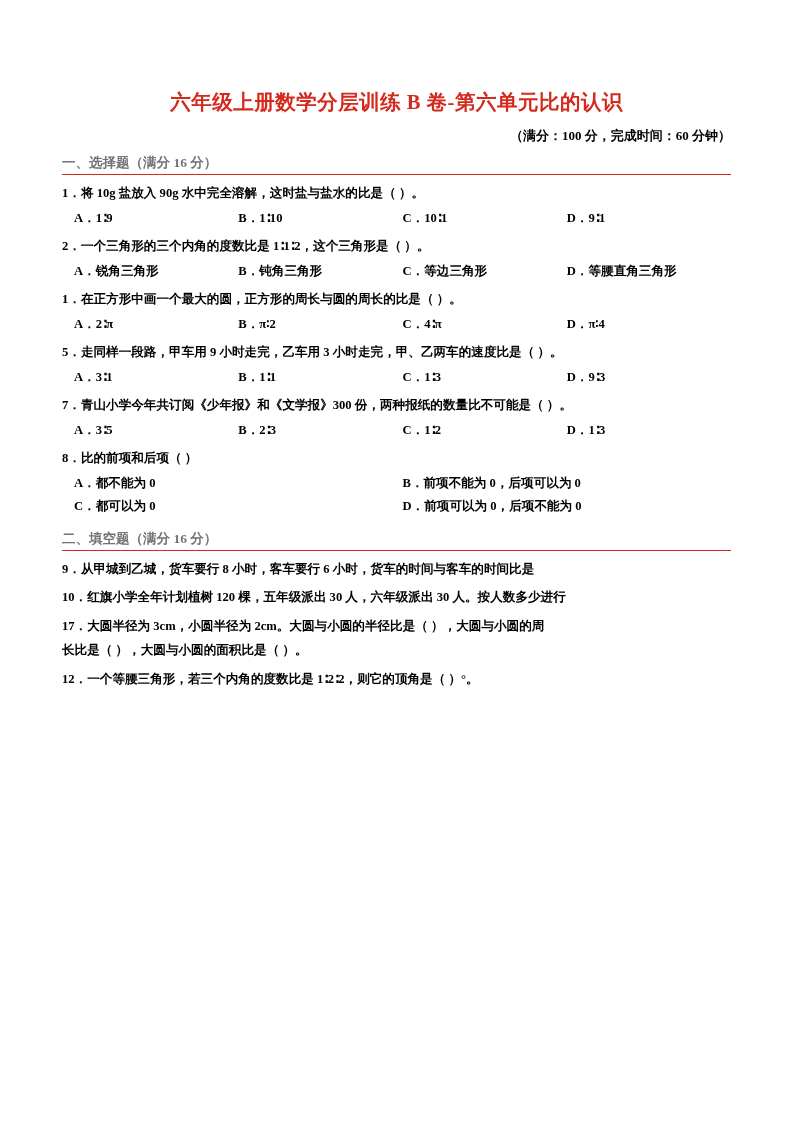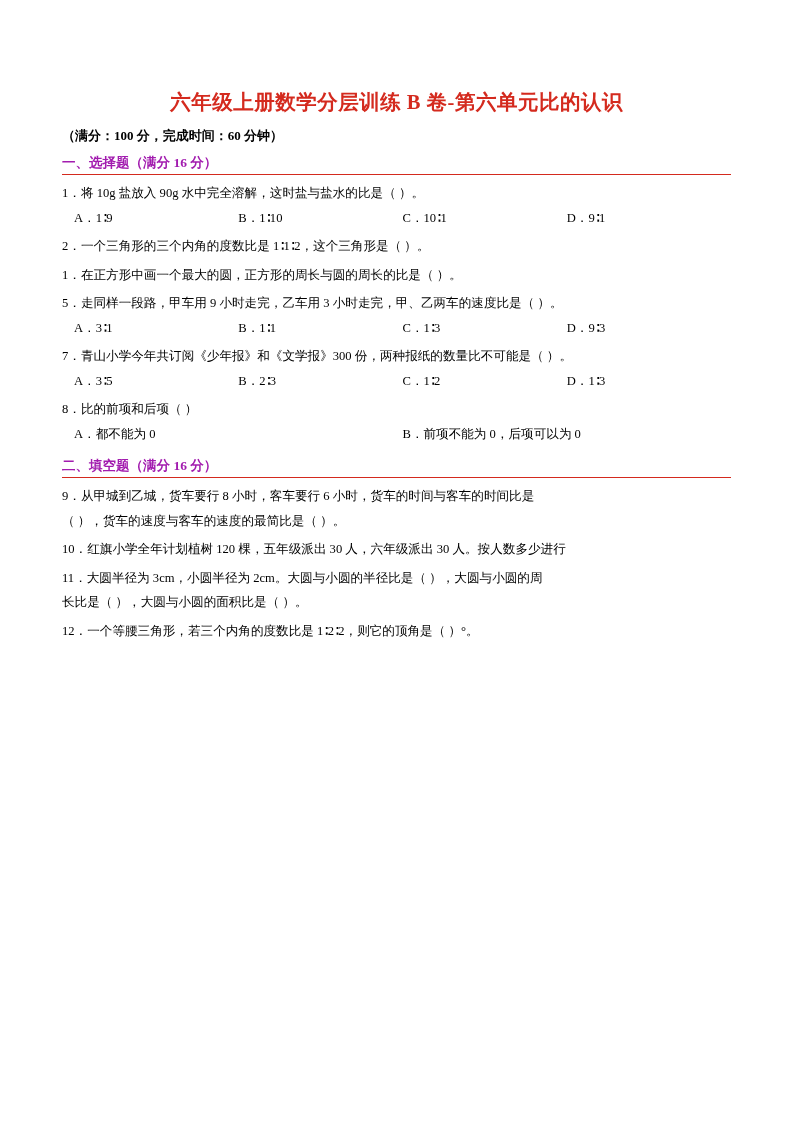--- a/index.html
+++ b/index.html
@@ -24,37 +24,38 @@
   .doc-title {
     text-align: center;
     font-size: 20.5px;
     font-weight: bold;
     color: #d42a1e;
     letter-spacing: 0.5px;
     margin: 0 0 11px 0;
     font-family: "Liberation Serif", "DejaVu Serif", serif;
   }
   .doc-subtitle {
-    text-align: left;
+    text-align: right;
     font-size: 13px;
     font-weight: bold;
     margin: 0 0 9px 0;
   }
   .section-head {
     font-size: 13.5px;
     font-weight: bold;
-    color: #a21caf;
+    color: #737373;
     border-bottom: 1.6px solid #d42a1e;
     padding-bottom: 2px;
     margin: 6px 0 9px 0;
   }
   .q {
     font-size: 12.6px;
     line-height: 1.55;
     margin: 8px 0 9px 0;
+    font-weight: bold;
   }
   .q-stem {
     display: block;
     margin-bottom: 5px;
   }
   .opts {
     display: flex;
     width: 100%;
     font-size: 12.6px;
     margin-bottom: 4px;
@@ -92,24 +93,36 @@
     <span class="opts four opts-indent">
       <span>A．1∶9</span>
       <span>B．1∶10</span>
       <span>C．10∶1</span>
       <span>D．9∶1</span>
     </span>
   </div>
 
   <div class="q">
     <span class="q-stem">2．一个三角形的三个内角的度数比是 1∶1∶2，这个三角形是（          ）。</span>
+    <span class="opts four opts-indent">
+      <span>A．锐角三角形</span>
+      <span>B．钝角三角形</span>
+      <span>C．等边三角形</span>
+      <span>D．等腰直角三角形</span>
+    </span>
   </div>
 
   <div class="q">
     <span class="q-stem">1．在正方形中画一个最大的圆，正方形的周长与圆的周长的比是（          ）。</span>
+    <span class="opts four opts-indent">
+      <span>A．2∶π</span>
+      <span>B．π∶2</span>
+      <span>C．4∶π</span>
+      <span>D．π∶4</span>
+    </span>
   </div>
 
 
   <div class="q">
     <span class="q-stem">5．走同样一段路，甲车用 9 小时走完，乙车用 3 小时走完，甲、乙两车的速度比是（          ）。</span>
     <span class="opts four opts-indent">
       <span>A．3∶1</span>
       <span>B．1∶1</span>
       <span>C．1∶3</span>
       <span>D．9∶3</span>
@@ -126,35 +139,38 @@
       <span>D．1∶3</span>
     </span>
   </div>
 
   <div class="q">
     <span class="q-stem">8．比的前项和后项（          ）</span>
     <span class="opts two opts-indent">
       <span>A．都不能为 0</span>
       <span>B．前项不能为 0，后项可以为 0</span>
     </span>
+    <span class="opts two opts-indent">
+      <span>C．都可以为 0</span>
+      <span>D．前项可以为 0，后项不能为 0</span>
+    </span>
   </div>
 
   <div class="section-head sec2">二、填空题（满分 16 分）</div>
 
   <div class="q">
     <span class="q-stem">9．从甲城到乙城，货车要行 8 小时，客车要行 6 小时，货车的时间与客车的时间比是</span>
-    <span class="q-stem">（          ），货车的速度与客车的速度的最简比是（          ）。</span>
   </div>
 
   <div class="q">
     <span class="q-stem">10．红旗小学全年计划植树 120 棵，五年级派出 30 人，六年级派出 30 人。按人数多少进行</span>
   </div>
 
   <div class="q">
-    <span class="q-stem">11．大圆半径为 3cm，小圆半径为 2cm。大圆与小圆的半径比是（          ），大圆与小圆的周</span>
+    <span class="q-stem">17．大圆半径为 3cm，小圆半径为 2cm。大圆与小圆的半径比是（          ），大圆与小圆的周</span>
     <span class="q-stem">长比是（          ），大圆与小圆的面积比是（          ）。</span>
   </div>
 
   <div class="q">
     <span class="q-stem">12．一个等腰三角形，若三个内角的度数比是 1∶2∶2，则它的顶角是（          ）°。</span>
   </div>
 
 </div>
 
 </body></html>

